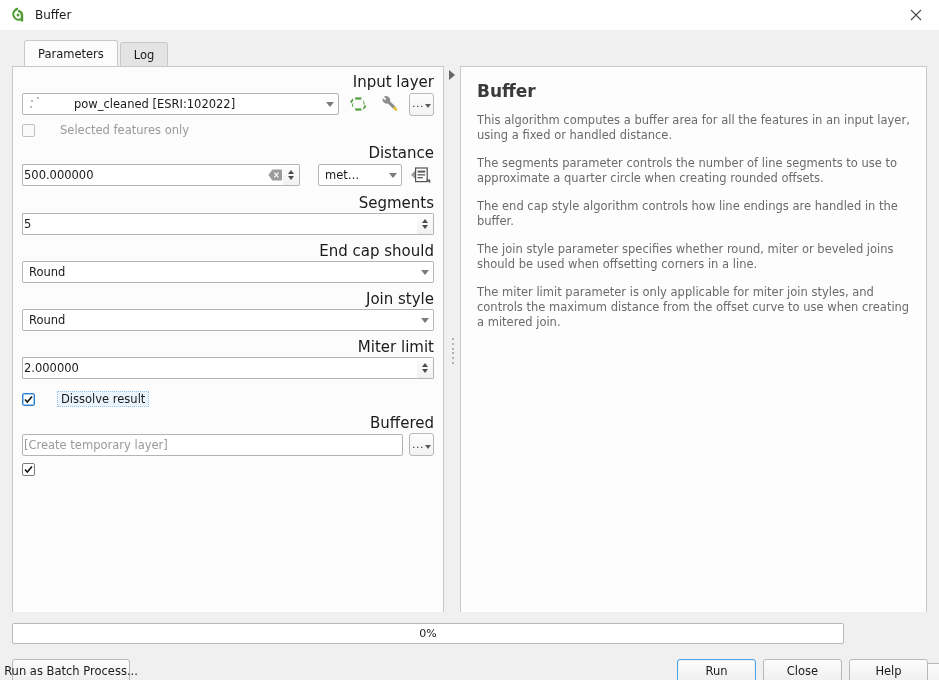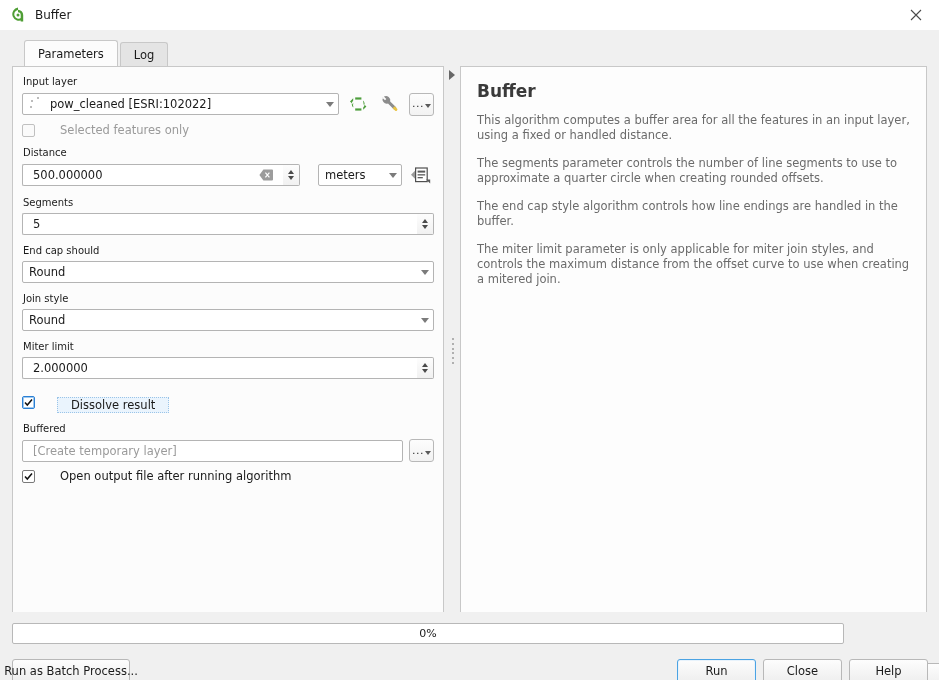--- a/index.html
+++ b/index.html
@@ -73,38 +73,39 @@
     position: absolute;
     left: 12px; top: 36px;
     width: 432px; height: 562px;
     background: #fcfcfc;
     border: 1px solid #c8c8c8;
     overflow: hidden;
   }
   .params-inner { padding: 8px 9px 0 9px; position: relative; height: 100%; }
 
   .field-label {
-    font-size: 10px;
+    font-size: 15px;
     color: #1a1a1a;
     margin: 0 0 3px 1px;
     line-height: 14px;
+    text-align: right;
   }
   .field-label.gap { margin-top: 9px; }
 
   .row { display: flex; align-items: center; }
 
   
   .input-box {
     height: 22px;
     background: #ffffff;
     border: 1px solid #b4b4b4;
     border-radius: 2px;
     display: flex;
     align-items: center;
-    padding: 0 10px;
+    padding: 0 1px;
     font-size: 11.5px;
     color: #1a1a1a;
     flex: 1 1 auto;
     min-width: 0;
   }
   .input-box.placeholder { color: #9a9a9a; }
 
   
   .combo {
     height: 22px;
@@ -112,20 +113,21 @@
     border: 1px solid #b4b4b4;
     border-radius: 2px;
     display: flex;
     align-items: center;
     padding: 0 4px 0 6px;
     font-size: 11.5px;
     flex: 1 1 auto;
     min-width: 0;
     cursor: pointer;
     position: relative;
+    gap: 24px;
   }
   .combo .caret {
     margin-left: auto;
     width: 0; height: 0;
     border-left: 4px solid transparent;
     border-right: 4px solid transparent;
     border-top: 5px solid #7b7b7b;
     flex: 0 0 auto;
   }
   .combo-text { overflow: hidden; white-space: nowrap; text-overflow: ellipsis; }
@@ -178,23 +180,22 @@
   .cbox.focused { border-color: #2a7fd4; box-shadow: 0 0 0 1px #9fc9ef inset; }
   .cbox.disabled { border-color: #c0c0c0; background: #fafafa; }
   .cbox .tick {
     width: 9px; height: 9px;
   }
   .cb-label { margin-left: 7px; font-size: 11.5px; color: #1a1a1a; line-height: 14px; }
   .cb-label.disabled { color: #9a9a9a; }
   .cb-label.focusring {
     border: 1px dotted #9ac4e8;
     background: #eaf4fd;
-    padding: 0 13px;
+    padding: 0 3px;
     margin-left: 4px;
-    margin-top: 6px;
   }
 
   
   .spin {
     width: 17px; height: 22px;
     border: 1px solid #b4b4b4;
     border-left: none;
     border-radius: 0 2px 2px 0;
     background: linear-gradient(#fdfdfd, #f1f1f1);
     display: flex; flex-direction: column;
@@ -470,31 +471,31 @@
           </span>
         </span>
       </div>
 
       <div class="cbrow">
         <span class="cbox">
           <svg class="tick" viewBox="0 0 9 9">
             <path d="M1 4.4 L3.3 7 L8 1.4" stroke="#111" stroke-width="1.5" fill="none"></path>
           </svg>
         </span>
-        <span class="cb-label">Open output file after running algorithm</span>
       </div>
 
     </div>
   </div>
 
   <div class="help-panel">
     <div class="help-title">Buffer</div>
     <p class="help-p">This algorithm computes a buffer area for all the features in an input layer, using a fixed or handled distance.</p>
     <p class="help-p">The segments parameter controls the number of line segments to use to approximate a quarter circle when creating rounded offsets.</p>
     <p class="help-p">The end cap style algorithm controls how line endings are handled in the buffer.</p>
+    <p class="help-p">The join style parameter specifies whether round, miter or beveled joins should be used when offsetting corners in a line.</p>
     <p class="help-p">The miter limit parameter is only applicable for miter join styles, and controls the maximum distance from the offset curve to use when creating a mitered join.</p>
   </div>
 
 </div>
 
 <div class="bottombar">
   <div class="progress-wrap">
     <span>0%</span>
   </div>
   <button class="btn disabled cancel-btn">Cancel</button>

